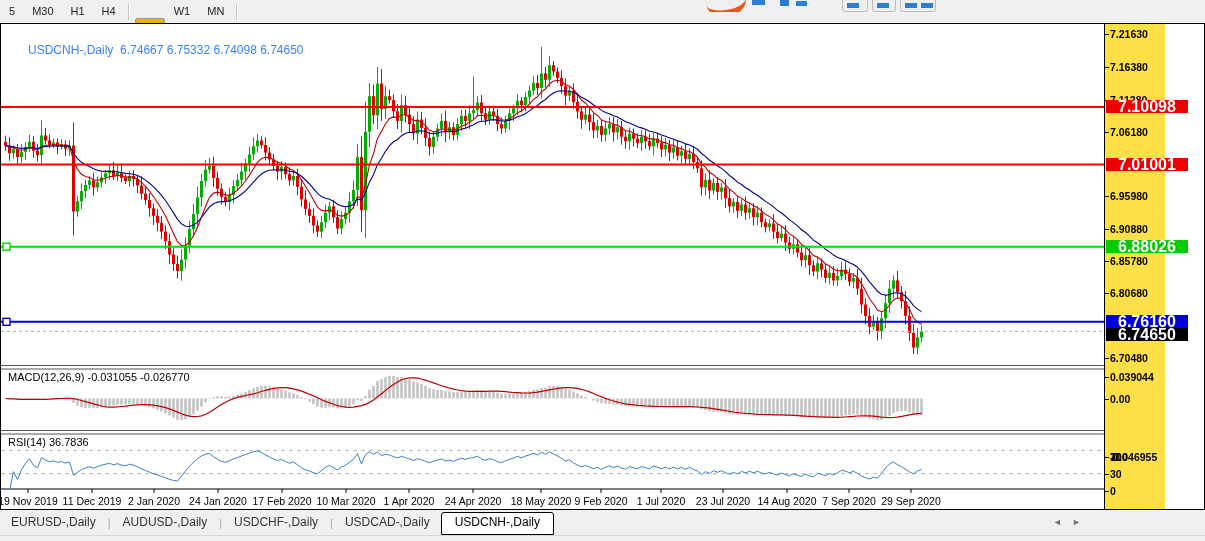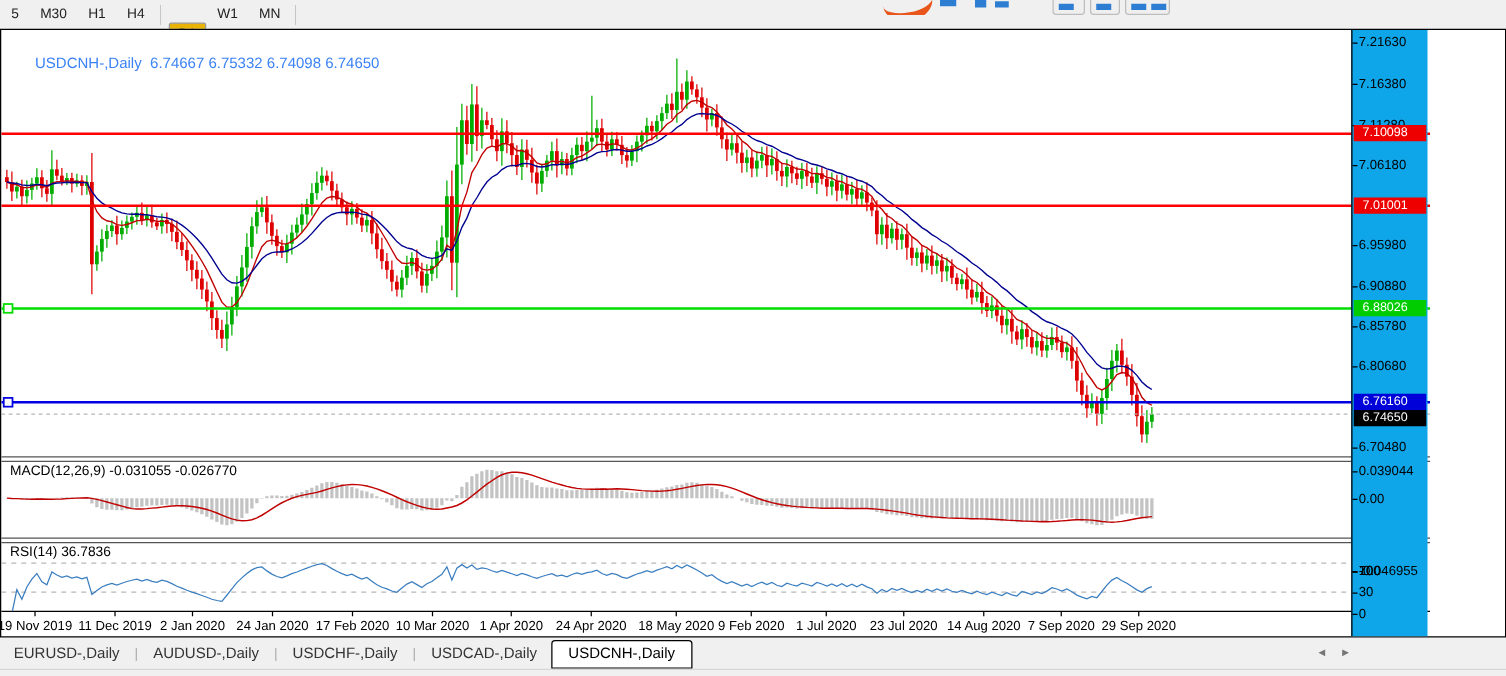--- a/index.html
+++ b/index.html
@@ -18,24 +18,24 @@
 
   
   .chart-window{position:absolute;left:0;top:23px;width:1203px;height:485px;background:#fff;border:1px solid #000;}
   #chart-svg{position:absolute;left:0;top:0;}
   .chart-title{position:absolute;left:7px;top:5px;font-size:12px;color:#3b82f6;white-space:pre;}
   .pane-label{position:absolute;left:7px;font-size:11px;color:#000;white-space:pre;}
   .macd-label{top:347px;}
   .rsi-label{top:412px;}
 
   
-  .price-axis{position:absolute;left:1080px;top:0;width:60px;height:485px;background:#0ea5e9;border-left:1px solid #000;}
+  .price-axis{position:absolute;left:1103px;top:0;width:60px;height:485px;background:#fde047;border-left:1px solid #000;font-weight:bold;}
   .pa-tick{position:absolute;left:5px;font-size:10.5px;color:#000;line-height:12px;}
   .pa-tick:before{content:"";position:absolute;left:-5px;top:6px;width:4px;border-top:1px solid #000;}
-  .pa-badge{position:absolute;left:1px;height:13px;line-height:13px;font-size:10px;color:#fff;padding:0 7px;min-width:44px;}
+  .pa-badge{position:absolute;left:1px;height:13px;line-height:13px;font-size:16px;color:#fff;padding:0 12px;min-width:44px;}
 
   
   .date-label{position:absolute;top:471px;width:80px;margin-left:-40px;text-align:center;font-size:10.5px;color:#000;white-space:nowrap;}
 
   
   .tab-bar{position:absolute;left:0;top:511px;width:1205px;height:24px;background:#f0f0f0;display:flex;align-items:center;}
   .sym-tab{font-size:12px;color:#333;padding:4px 11px 5px 11px;line-height:13px;cursor:default;white-space:nowrap;}
   .sym-tab.active{background:#fff;border:1px solid #000;border-radius:3px 3px 0 0;color:#000;padding:3px 13px 5px 13px;margin-bottom:-1px;}
   .tab-sep{color:#aaa;font-size:11px;padding:0 1px;}
   .tab-arrows{position:absolute;left:1053px;top:6px;display:flex;gap:10px;color:#777;font-size:9px;}

